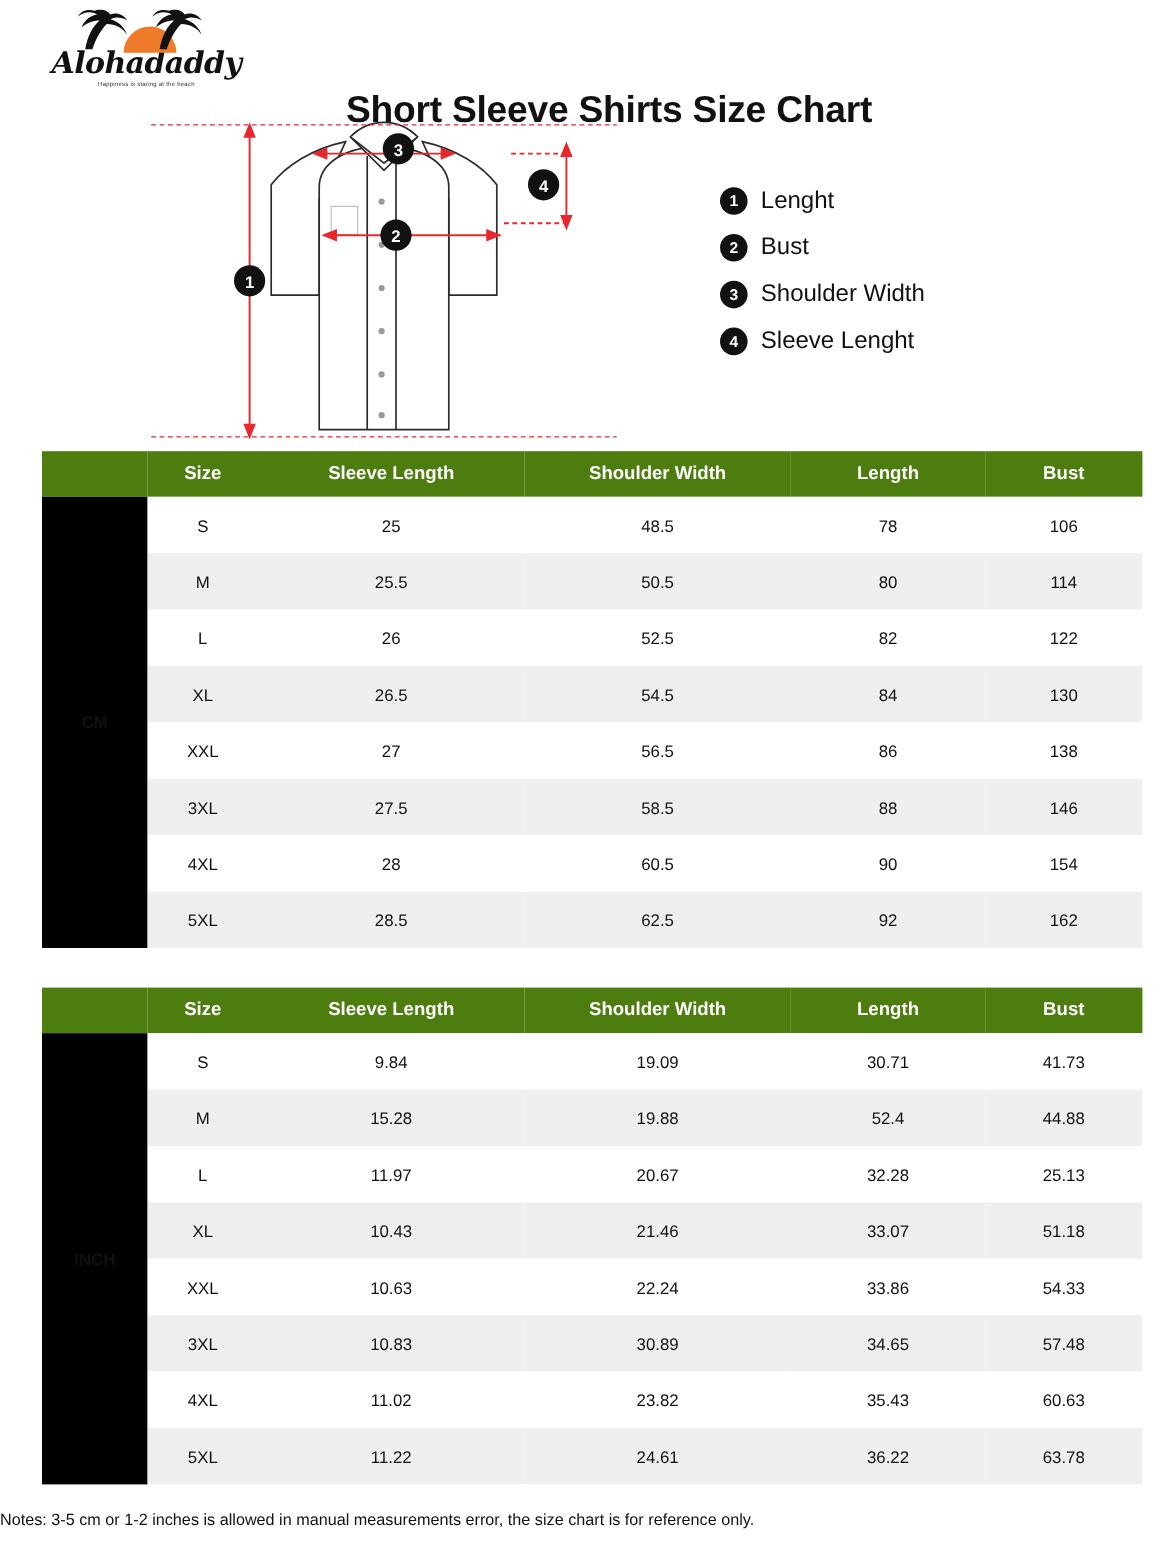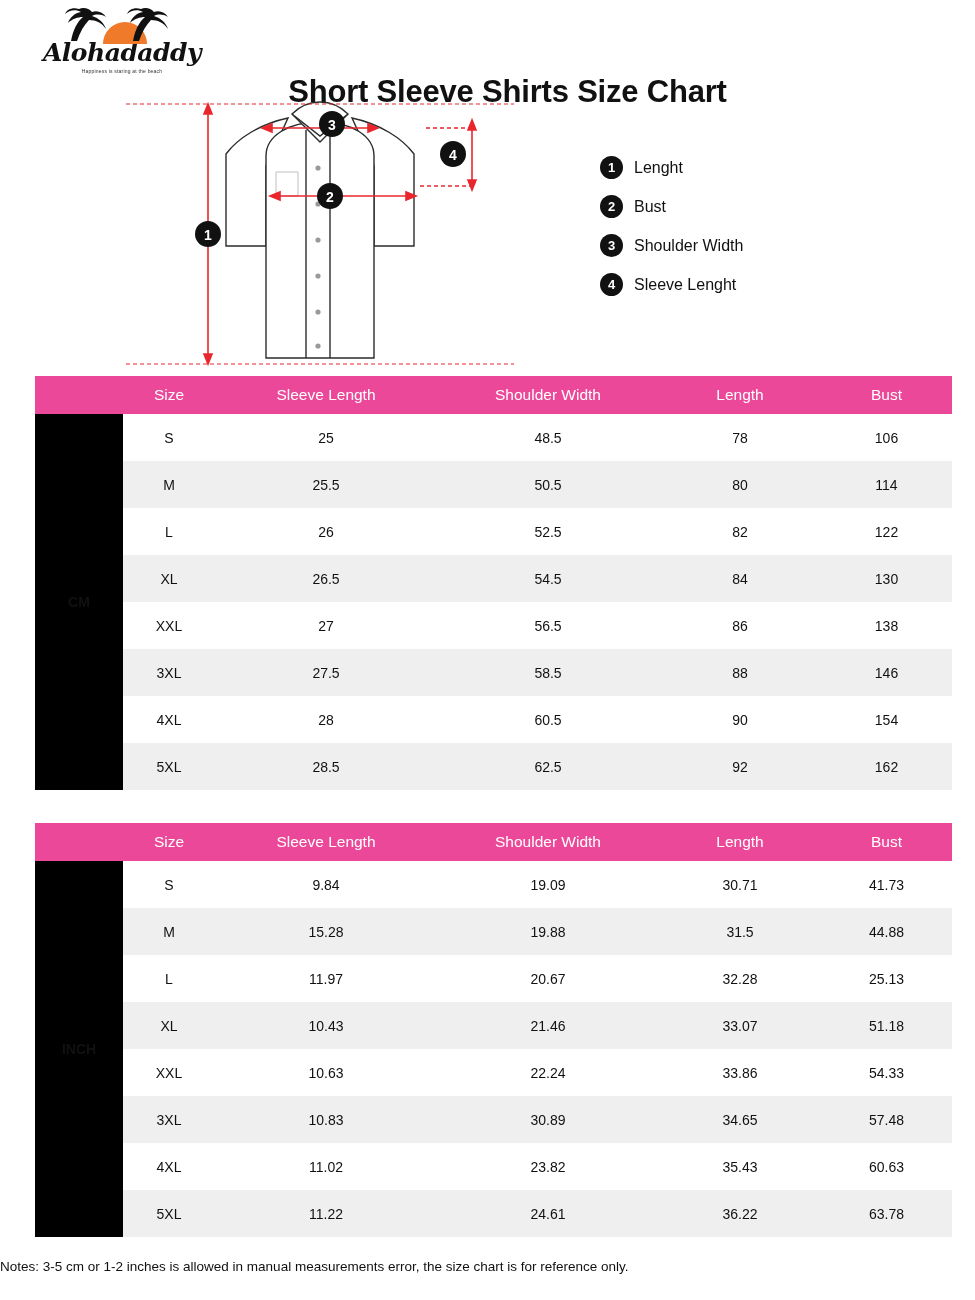--- a/index.html
+++ b/index.html
@@ -111,39 +111,39 @@
     color: #fff;
     font-size: 13px;
     font-weight: bold;
     display: flex;
     align-items: center;
     justify-content: center;
     margin-right: 11px;
     flex: none;
   }
   .legend-label {
-    font-size: 16px;
+    font-size: 20px;
     color: #111;
   }
 
   
   .table-block {
     margin: 0 35px;
     position: relative;
   }
   table.size-table {
     width: 905px;
     border-collapse: collapse;
     table-layout: fixed;
   }
   table.size-table th {
-    background: #ec4899;
+    background: #4d7c0f;
     color: #fff;
     font-size: 15.5px;
-    font-weight: normal;
+    font-weight: bold;
     height: 36px;
     text-align: center;
   }
   table.size-table td {
     text-align: center;
     font-size: 14px;
     height: 45px;
     color: #111;
   }
   .unit-cell {
@@ -386,21 +386,21 @@
         <td>S</td>
         <td>9.84</td>
         <td>19.09</td>
         <td>30.71</td>
         <td>41.73</td>
       </tr>
       <tr class="alt">
         <td>M</td>
         <td>15.28</td>
         <td>19.88</td>
-        <td>31.5</td>
+        <td>52.4</td>
         <td>44.88</td>
       </tr>
       <tr class="plain">
         <td>L</td>
         <td>11.97</td>
         <td>20.67</td>
         <td>32.28</td>
         <td>25.13</td>
       </tr>
       <tr class="alt">

